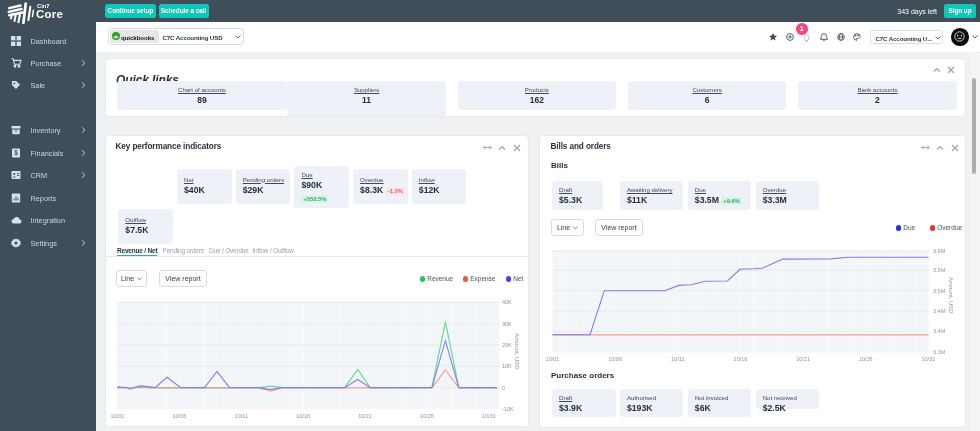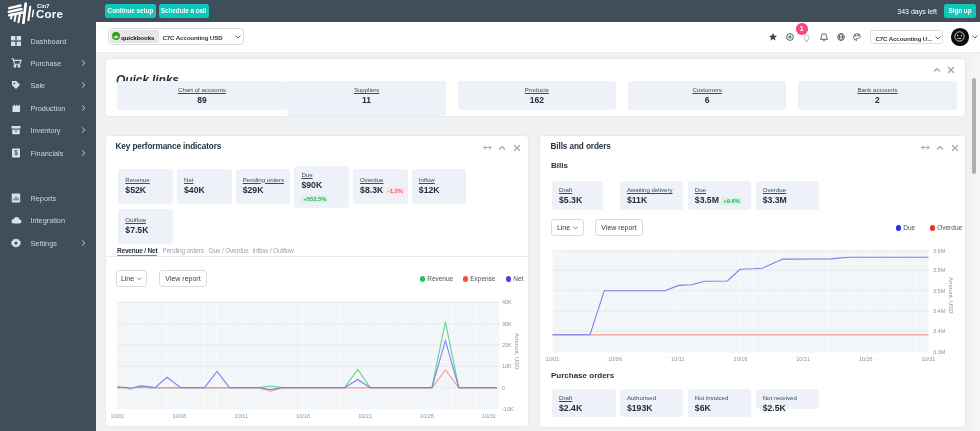--- a/index.html
+++ b/index.html
@@ -80,47 +80,51 @@
   <div class="menu-item" style="top:74.4px">
       <svg width="10" height="10" viewBox="0 0 10 10">
         <path d="M1 1 L5.2 1 L9 4.8 L5 9 L1 5 Z" fill="#d6e1e9"></path>
         <circle cx="3.4" cy="3.4" r="0.9" fill="#3f4e59"></circle>
       </svg>
       <span class="mi-txt">Sale</span>
       <svg class="chev" width="5" height="7" viewBox="0 0 5 7">
         <path d="M1.2 1 L3.8 3.5 L1.2 6" stroke="#c8d4dc" stroke-width="1" fill="none"></path>
       </svg>
     </div>
-  <div class="menu-item" style="top:96.8px">
-      <svg width="10" height="10" viewBox="0 0 10 10">
-        <path d="M1.5 9 V3.5 L4 1.2 V3.6 L6.5 1.2 V3.6 L9 1.5 V9 Z" fill="#d6e1e9"></path>
-      </svg>
-      <span class="mi-txt">Production</span>
-      <svg class="chev" width="5" height="7" viewBox="0 0 5 7">
-        <path d="M1.2 1 L3.8 3.5 L1.2 6" stroke="#c8d4dc" stroke-width="1" fill="none"></path>
-      </svg>
-    </div>
   <div class="menu-item" style="top:119.3px">
       <svg width="10" height="10" viewBox="0 0 10 10">
         <g fill="#d6e1e9">
           <rect x="0.5" y="1" width="9" height="2.6" rx="0.4"></rect>
           <path d="M1.2 4.4 H8.8 V8.6 A0.6 0.6 0 0 1 8.2 9.2 H1.8 A0.6 0.6 0 0 1 1.2 8.6 Z M3.8 5.6 h2.4 v1 h-2.4 z" fill-rule="evenodd"></path>
         </g>
       </svg>
       <span class="mi-txt">Inventory</span>
       <svg class="chev" width="5" height="7" viewBox="0 0 5 7">
         <path d="M1.2 1 L3.8 3.5 L1.2 6" stroke="#c8d4dc" stroke-width="1" fill="none"></path>
       </svg>
     </div>
   <div class="menu-item" style="top:141.7px">
       <svg width="10" height="10" viewBox="0 0 10 10">
         <rect x="1" y="0.5" width="8" height="9" rx="0.8" fill="#d6e1e9"></rect>
         <text x="5" y="7.4" font-size="6.5" font-weight="bold" fill="#3f4e59" text-anchor="middle" font-family="Liberation Sans">$</text>
       </svg>
       <span class="mi-txt">Financials</span>
+      <svg class="chev" width="5" height="7" viewBox="0 0 5 7">
+        <path d="M1.2 1 L3.8 3.5 L1.2 6" stroke="#c8d4dc" stroke-width="1" fill="none"></path>
+      </svg>
+    </div>
+  <div class="menu-item" style="top:164.1px">
+      <svg width="10" height="10" viewBox="0 0 10 10">
+        <rect x="0.5" y="1" width="9" height="8" rx="0.8" fill="#d6e1e9"></rect>
+        <circle cx="3.2" cy="4" r="1.1" fill="#3f4e59"></circle>
+        <path d="M1.7 7.5 C1.7 6 4.7 6 4.7 7.5" fill="#3f4e59"></path>
+        <rect x="6" y="3.2" width="2.4" height="0.9" fill="#3f4e59"></rect>
+        <rect x="6" y="5" width="2.4" height="0.9" fill="#3f4e59"></rect>
+      </svg>
+      <span class="mi-txt">CRM</span>
       <svg class="chev" width="5" height="7" viewBox="0 0 5 7">
         <path d="M1.2 1 L3.8 3.5 L1.2 6" stroke="#c8d4dc" stroke-width="1" fill="none"></path>
       </svg>
     </div>
   <div class="menu-item" style="top:186.6px">
       <svg width="10" height="10" viewBox="0 0 10 10">
         <rect x="0.8" y="0.5" width="8.4" height="9" rx="0.8" fill="#d6e1e9"></rect>
         <g stroke="#3f4e59" stroke-width="1">
           <path d="M3 7.5 V5.5"></path>
           <path d="M5 7.5 V3.5"></path>
@@ -257,24 +261,20 @@
         <path d="M2.8 1.5 L0.8 3.5 L2.8 5.5"></path>
         <path d="M6.2 1.5 L8.2 3.5 L6.2 5.5"></path>
       </g>
     </svg>
   <svg class="abs" style="left:498px;top:144.5px" width="8" height="6" viewBox="0 0 8 6">
       <path d="M1 4.5 L4 1.5 L7 4.5" stroke="#9aa7b5" stroke-width="1.2" fill="none"></path>
     </svg>
   <svg class="abs" style="left:513px;top:144px" width="8" height="8" viewBox="0 0 8 8">
       <path d="M1 1 L7 7 M7 1 L1 7" stroke="#9aa7b5" stroke-width="1.2" fill="none"></path>
     </svg>
-  <div class="chip" style="left:118.3px;top:168.5px;width:54.5px;height:35px;padding:7px 0 0 7px;white-space:nowrap;">
-      <span class="lbl">Revenue</span>
-      <span class="val">$52K</span>
-    </div>
     <div class="chip" style="left:177.0px;top:168.5px;width:54.5px;height:35px;padding:7px 0 0 7px;white-space:nowrap;">
       <span class="lbl">Net</span>
       <span class="val">$40K</span>
     </div>
     <div class="chip" style="left:235.7px;top:168.5px;width:54.5px;height:35px;padding:7px 0 0 7px;white-space:nowrap;">
       <span class="lbl">Pending orders</span>
       <span class="val">$29K</span>
     </div>
     <div class="chip" style="left:294.4px;top:165.5px;width:54.5px;height:42px;padding:5px 0 0 7px;">
       <span class="lbl">Due</span><span class="val">$90K</span><span class="badge-g" style="display:inline-block;position:relative;top:-2.5px;">+552.5%</span></div>
@@ -452,21 +452,21 @@
     <div class="axx" style="left:605.1px;top:356px;width:20px;text-align:center;">10/06</div>
     <div class="axx" style="left:667.8px;top:356px;width:20px;text-align:center;">10/11</div>
     <div class="axx" style="left:730.5px;top:356px;width:20px;text-align:center;">10/16</div>
     <div class="axx" style="left:793.1px;top:356px;width:20px;text-align:center;">10/21</div>
     <div class="axx" style="left:855.8px;top:356px;width:20px;text-align:center;">10/26</div>
     <div class="axx" style="left:918.4px;top:356px;width:20px;text-align:center;">10/31</div>
   <div class="axx" style="left:928.5px;top:295.5px;transform:rotate(90deg);transform-origin:center;width:44px;font-size:6px;">Amount, USD</div>
   <div class="stitle" style="left:551px;top:371px;">Purchase orders</div>
   <div class="chip" style="left:552.0px;top:389px;width:63.5px;height:28px;padding:5px 0 0 7px;">
       <span class="lbl" style="">Draft</span>
-      <span class="val">$2.4K</span>
+      <span class="val">$3.9K</span>
     </div>
     <div class="chip" style="left:619.9px;top:389px;width:63.5px;height:28px;padding:5px 0 0 7px;">
       <span class="lbl" style="text-decoration:none;">Authorised</span>
       <span class="val">$193K</span>
     </div>
     <div class="chip" style="left:687.8px;top:389px;width:63.5px;height:28px;padding:5px 0 18px 7px;">
       <span class="lbl" style="text-decoration:none;">Not invoiced</span>
       <span class="val">$6K</span>
     </div>
     <div class="chip" style="left:755.7px;top:389px;width:63.5px;height:20px;padding:5px 0 0 7px;">

